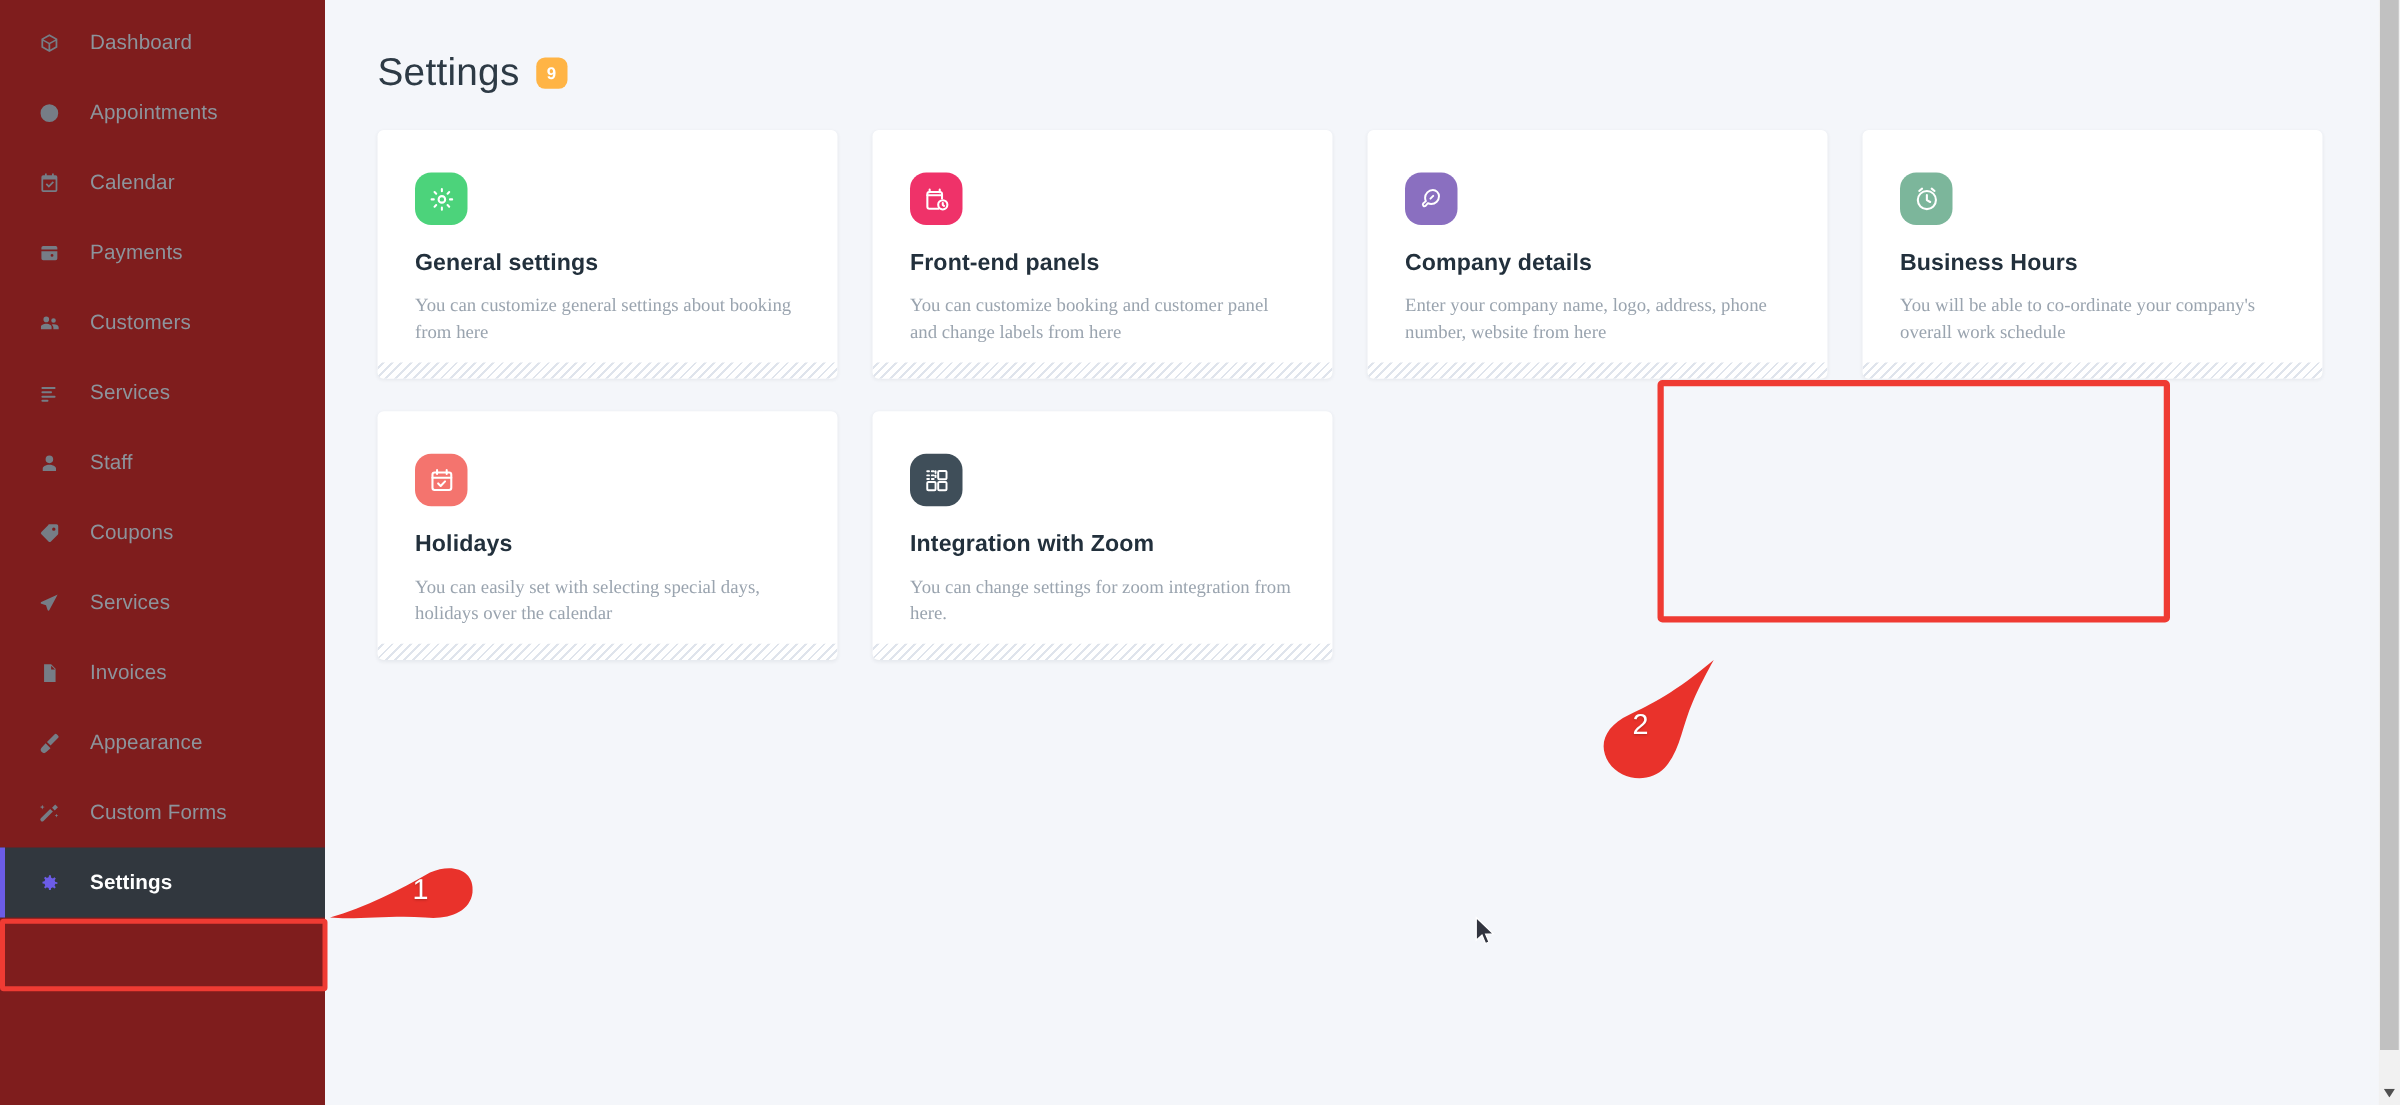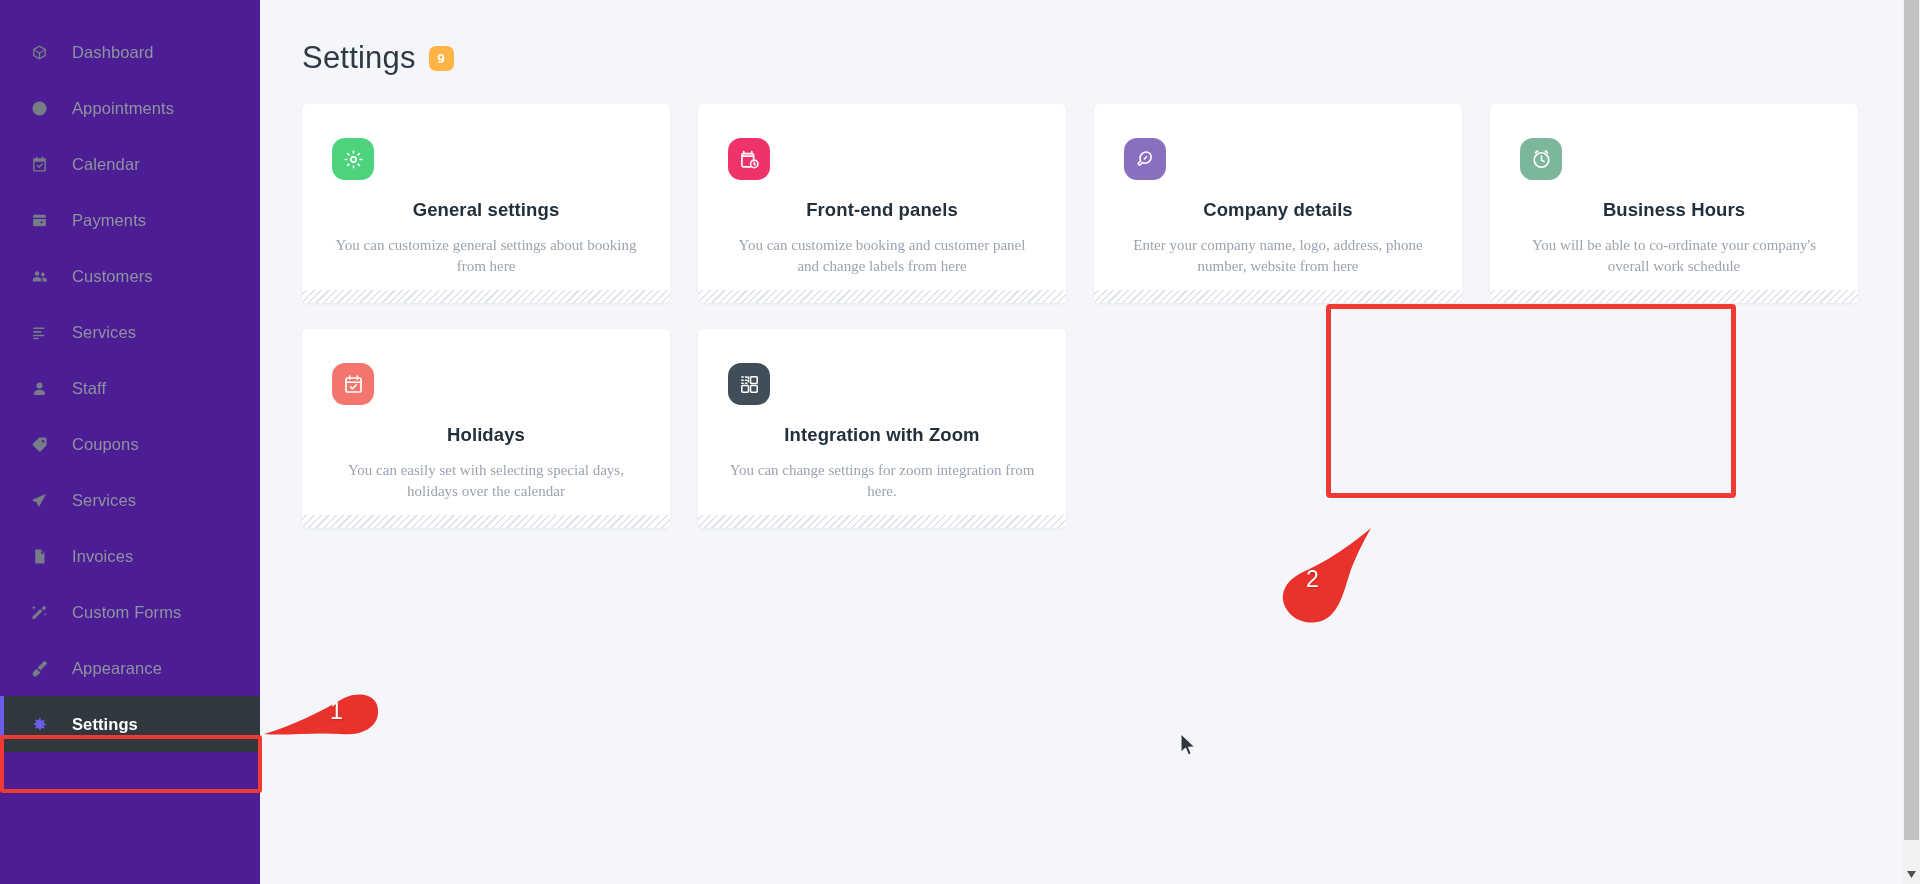--- a/index.html
+++ b/index.html
@@ -7,24 +7,24 @@
     width: 1920px; height: 884px;
     overflow: hidden;
     font-family: "Liberation Sans", sans-serif;
     background: #f4f6fa;
   }
   #app { position: relative; width: 1920px; height: 884px; display: flex; }
 
   
   .sidebar {
     width: 260px; height: 884px;
-    background: #4c1d95;
+    background: #7f1d1d;
     flex: 0 0 260px;
     position: relative;
-    padding-top: 24px;
+    padding-top: 6px;
   }
   .nav-item {
     position: relative;
     height: 56px;
     display: flex;
     align-items: center;
     padding-left: 28px;
     cursor: pointer;
     color: #8d949c;
     font-size: 16.5px;
@@ -99,21 +99,21 @@
     padding: 0 6px;
   }
 
   .card-grid {
     display: grid;
     grid-template-columns: repeat(4, 396px);
     column-gap: 0px;
     row-gap: 26px;
     padding: 20px 0 0 42px;
   }
-  .grid-cell { width: 396px; text-align: center; }
+  .grid-cell { width: 396px; }
 
   .card {
     position: relative;
     width: 368px;
     background: #ffffff;
     border-radius: 5px;
     box-shadow: 0 1px 3px rgba(38,50,70,.07);
     padding: 34px 30px 0 30px;
     height: 199px;
     cursor: pointer;
@@ -300,32 +300,32 @@
         <span class="ico">
           <svg viewBox="0 0 24 24">
             <path d="M6 2h8l5 5v15H6zM14 3.6V8h4.4zM8.5 11h7v1.8h-7zm0 3.4h7v1.8h-7zm0 3.4h4.6v1.8H8.5z"></path>
           </svg>
         </span>
         <span class="lbl">Invoices</span>
       </div>
       <div class="nav-item">
         <span class="ico">
           <svg viewBox="0 0 24 24">
+            <path d="M20.6 2.3a2 2 0 00-2.9 0L9.3 10.7l4 4 8.4-8.4a2 2 0 000-2.9zM7.8 12.2L3.4 17a3.6 3.6 0 005.1 5.1l4.8-4.4z"></path>
+          </svg>
+        </span>
+        <span class="lbl">Appearance</span>
+      </div>
+      <div class="nav-item">
+        <span class="ico">
+          <svg viewBox="0 0 24 24">
             <path d="M18.6 2.3l3.1 3.1-3.6 3.6-3.1-3.1zM12.9 7.2l3.1 3.1L5.4 20.9a2.2 2.2 0 01-3.1-3.1zM4 2.4l.8 2 2 .8-2 .8L4 8l-.8-2-2-.8 2-.8zM20 12.6l.6 1.5 1.5.6-1.5.6-.6 1.5-.6-1.5-1.5-.6 1.5-.6z"></path>
           </svg>
         </span>
         <span class="lbl">Custom Forms</span>
-      </div>
-      <div class="nav-item">
-        <span class="ico">
-          <svg viewBox="0 0 24 24">
-            <path d="M20.6 2.3a2 2 0 00-2.9 0L9.3 10.7l4 4 8.4-8.4a2 2 0 000-2.9zM7.8 12.2L3.4 17a3.6 3.6 0 005.1 5.1l4.8-4.4z"></path>
-          </svg>
-        </span>
-        <span class="lbl">Appearance</span>
       </div>
       <div class="nav-item active">
         <span class="ico">
           <svg viewBox="0 0 24 24">
             <path d="M12 8.4a3.6 3.6 0 100 7.2 3.6 3.6 0 000-7.2zm9 4.6v-2l-2.3-.4a6.9 6.9 0 00-.8-1.9l1.3-1.9-1.4-1.4-1.9 1.3a6.9 6.9 0 00-1.9-.8L13.6 3h-2l-.4 2.3a6.9 6.9 0 00-1.9.8L7.4 4.8 6 6.2l1.3 1.9a6.9 6.9 0 00-.8 1.9L4.2 10.4v2l2.3.4a6.9 6.9 0 00.8 1.9L6 16.6 7.4 18l1.9-1.3a6.9 6.9 0 001.9.8l.4 2.3h2l.4-2.3a6.9 6.9 0 001.9-.8l1.9 1.3 1.4-1.4-1.3-1.9a6.9 6.9 0 00.8-1.9z"></path>
           </svg>
         </span>
         <span class="lbl">Settings</span>
       </div>
     </nav>

